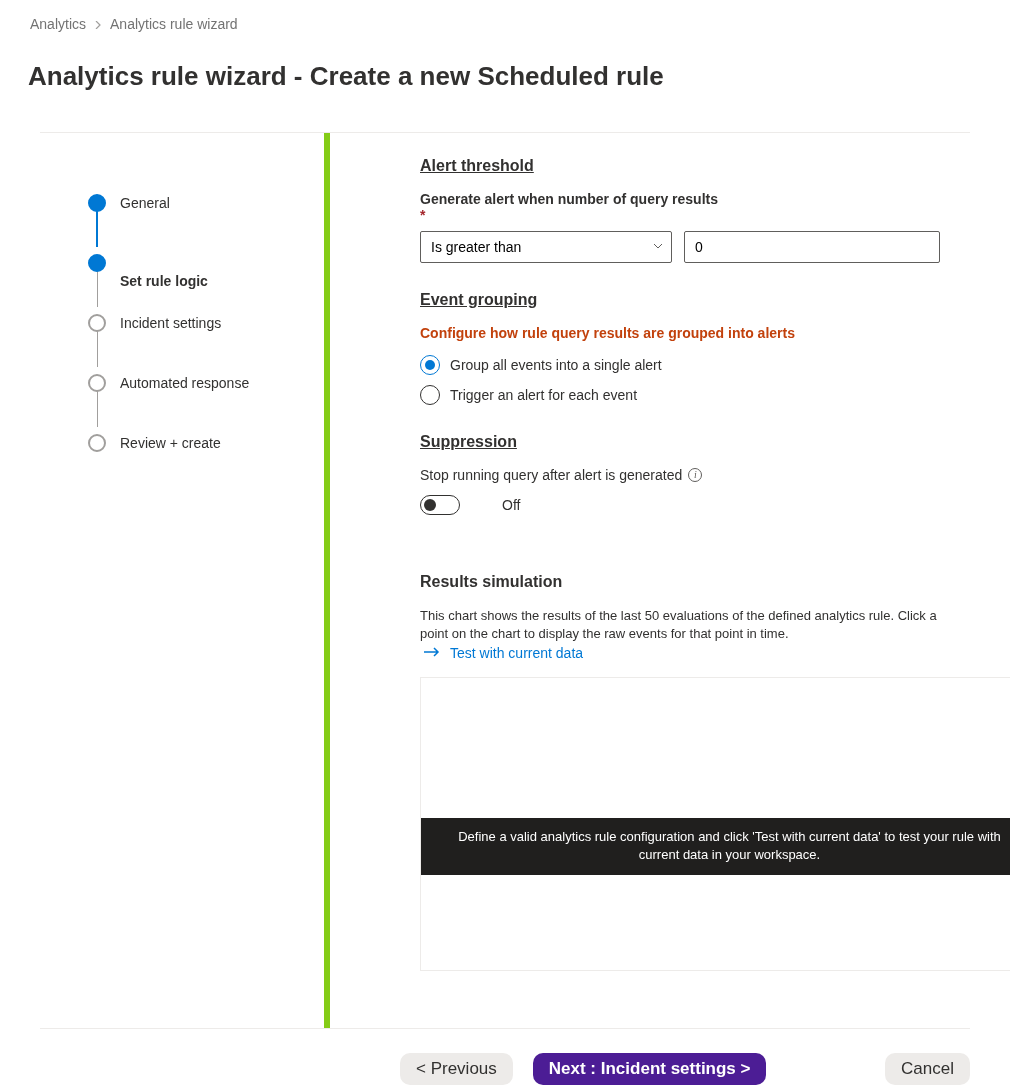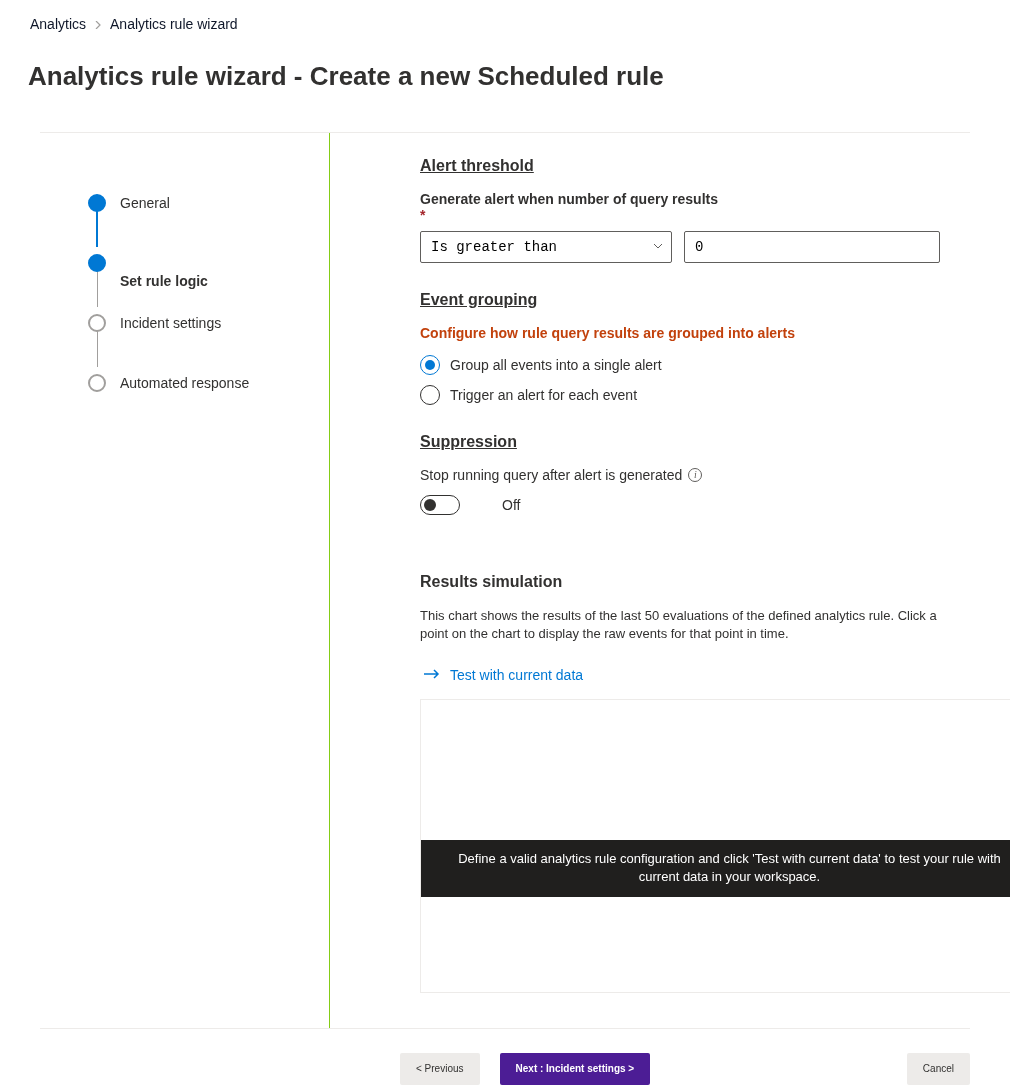--- a/index.html
+++ b/index.html
@@ -6,21 +6,21 @@
   body {
     margin: 0;
     font-family: "Segoe UI", -apple-system, sans-serif;
     font-size: 14px;
     color: #323130;
     background: #fff;
   }
   .breadcrumb {
     padding: 16px 30px 8px 30px;
     font-size: 14px;
-    color: #0f172a;
+    color: #737373;
     display: flex;
     align-items: center;
     gap: 8px;
   }
   .breadcrumb .sep { color: #a19f9d; }
   .page-title {
     padding: 4px 28px 22px 28px;
     font-size: 26px;
     font-weight: 600;
     color: #323130;
@@ -31,21 +31,21 @@
   }
   .content-wrapper {
     display: flex;
     margin: 0 0 0 40px;
     min-height: 895px;
     position: relative;
   }
   .sidebar {
     width: 290px;
     padding: 40px 8px 0 48px;
-    border-right: 1px solid #84cc16;
+    border-right: 6px solid #84cc16;
     flex-shrink: 0;
   }
   .step-list { list-style: none; margin: 0; padding: 0; }
   .step-item {
     display: flex;
     align-items: center;
     gap: 14px;
     position: relative;
     height: 60px;
   }
@@ -122,21 +122,21 @@
     position: relative;
     width: 252px;
   }
   .select-input, .text-input {
     width: 100%;
     height: 32px;
     border: 1px solid #605e5c;
     border-radius: 2px;
     padding: 0 10px;
     font-size: 14px;
-    font-family: Liberation Mono, monospace;
+    font-family: Liberation Sans, sans-serif;
     background: #fff;
   }
   .select-input { padding-right: 28px; appearance: none; -webkit-appearance: none; }
   .select-chevron {
     position: absolute;
     right: 8px;
     top: 50%;
     transform: translateY(-50%);
     pointer-events: none;
     color: #605e5c;
@@ -215,21 +215,21 @@
     position: absolute;
     left: 3px;
     top: 3px;
   }
   .toggle-label { font-size: 14px; margin-left: 32px; }
   .sim-section { margin-top: 58px; }
   .sim-title { font-size: 16px; font-weight: 600; margin: 0 0 16px 0;}
   .sim-desc {
     font-size: 13px;
     color: #323130;
-    margin: 0 0 24px 0;
+    margin: 0 0 2px 0;
     line-height: 1.4;
     max-width: 520px;
   }
   .test-link {
     display: flex;
     align-items: center;
     gap: 10px;
     color: #0078d4;
     font-size: 14px;
     margin-bottom: 16px;
@@ -260,24 +260,24 @@
   .bottom-border { border-top: 1px solid #edebe9; margin: 0 40px 0 40px; }
   .footer {
     display: flex;
     align-items: center;
     padding: 24px 40px 20px 40px;
     gap: 20px;
   }
   .btn {
     height: 32px;
     padding: 0 16px;
-    font-size: 10px;
+    font-size: 17px;
     font-family: inherit;
     border: none;
-    border-radius: 2px;
+    border-radius: 10px;
     cursor: pointer;
   }
   .btn-secondary { background: #edebe9; color: #323130; }
   .btn-primary { background: #4c1d95; color: #fff; font-weight: 600; }
   .footer-spacer-left { width: 340px; }
   .footer-spacer-right { flex: 1; }
 </style>
 </head>
 <body>
 
@@ -311,20 +311,25 @@
       <li class="step-item">
         <span class="step-dot"></span>
         <span class="step-line"></span>
         <span class="step-label">Incident settings</span>
       </li>
       <li class="step-item">
         <span class="step-dot"></span>
         <span class="step-line"></span>
         <span class="step-label">Automated response</span>
       </li>
+      <li class="step-item">
+        <span class="step-dot"></span>
+
+        <span class="step-label">Review + create</span>
+      </li>
     </ul>
   </aside>
 
   <main class="main">
     <span class="scroll-arrow up">▲</span>
 
     <h3 class="section-title">Alert threshold</h3>
     <p class="field-label">
       <span>Generate alert when number of query results</span> <span class="required">*</span>
     </p>

